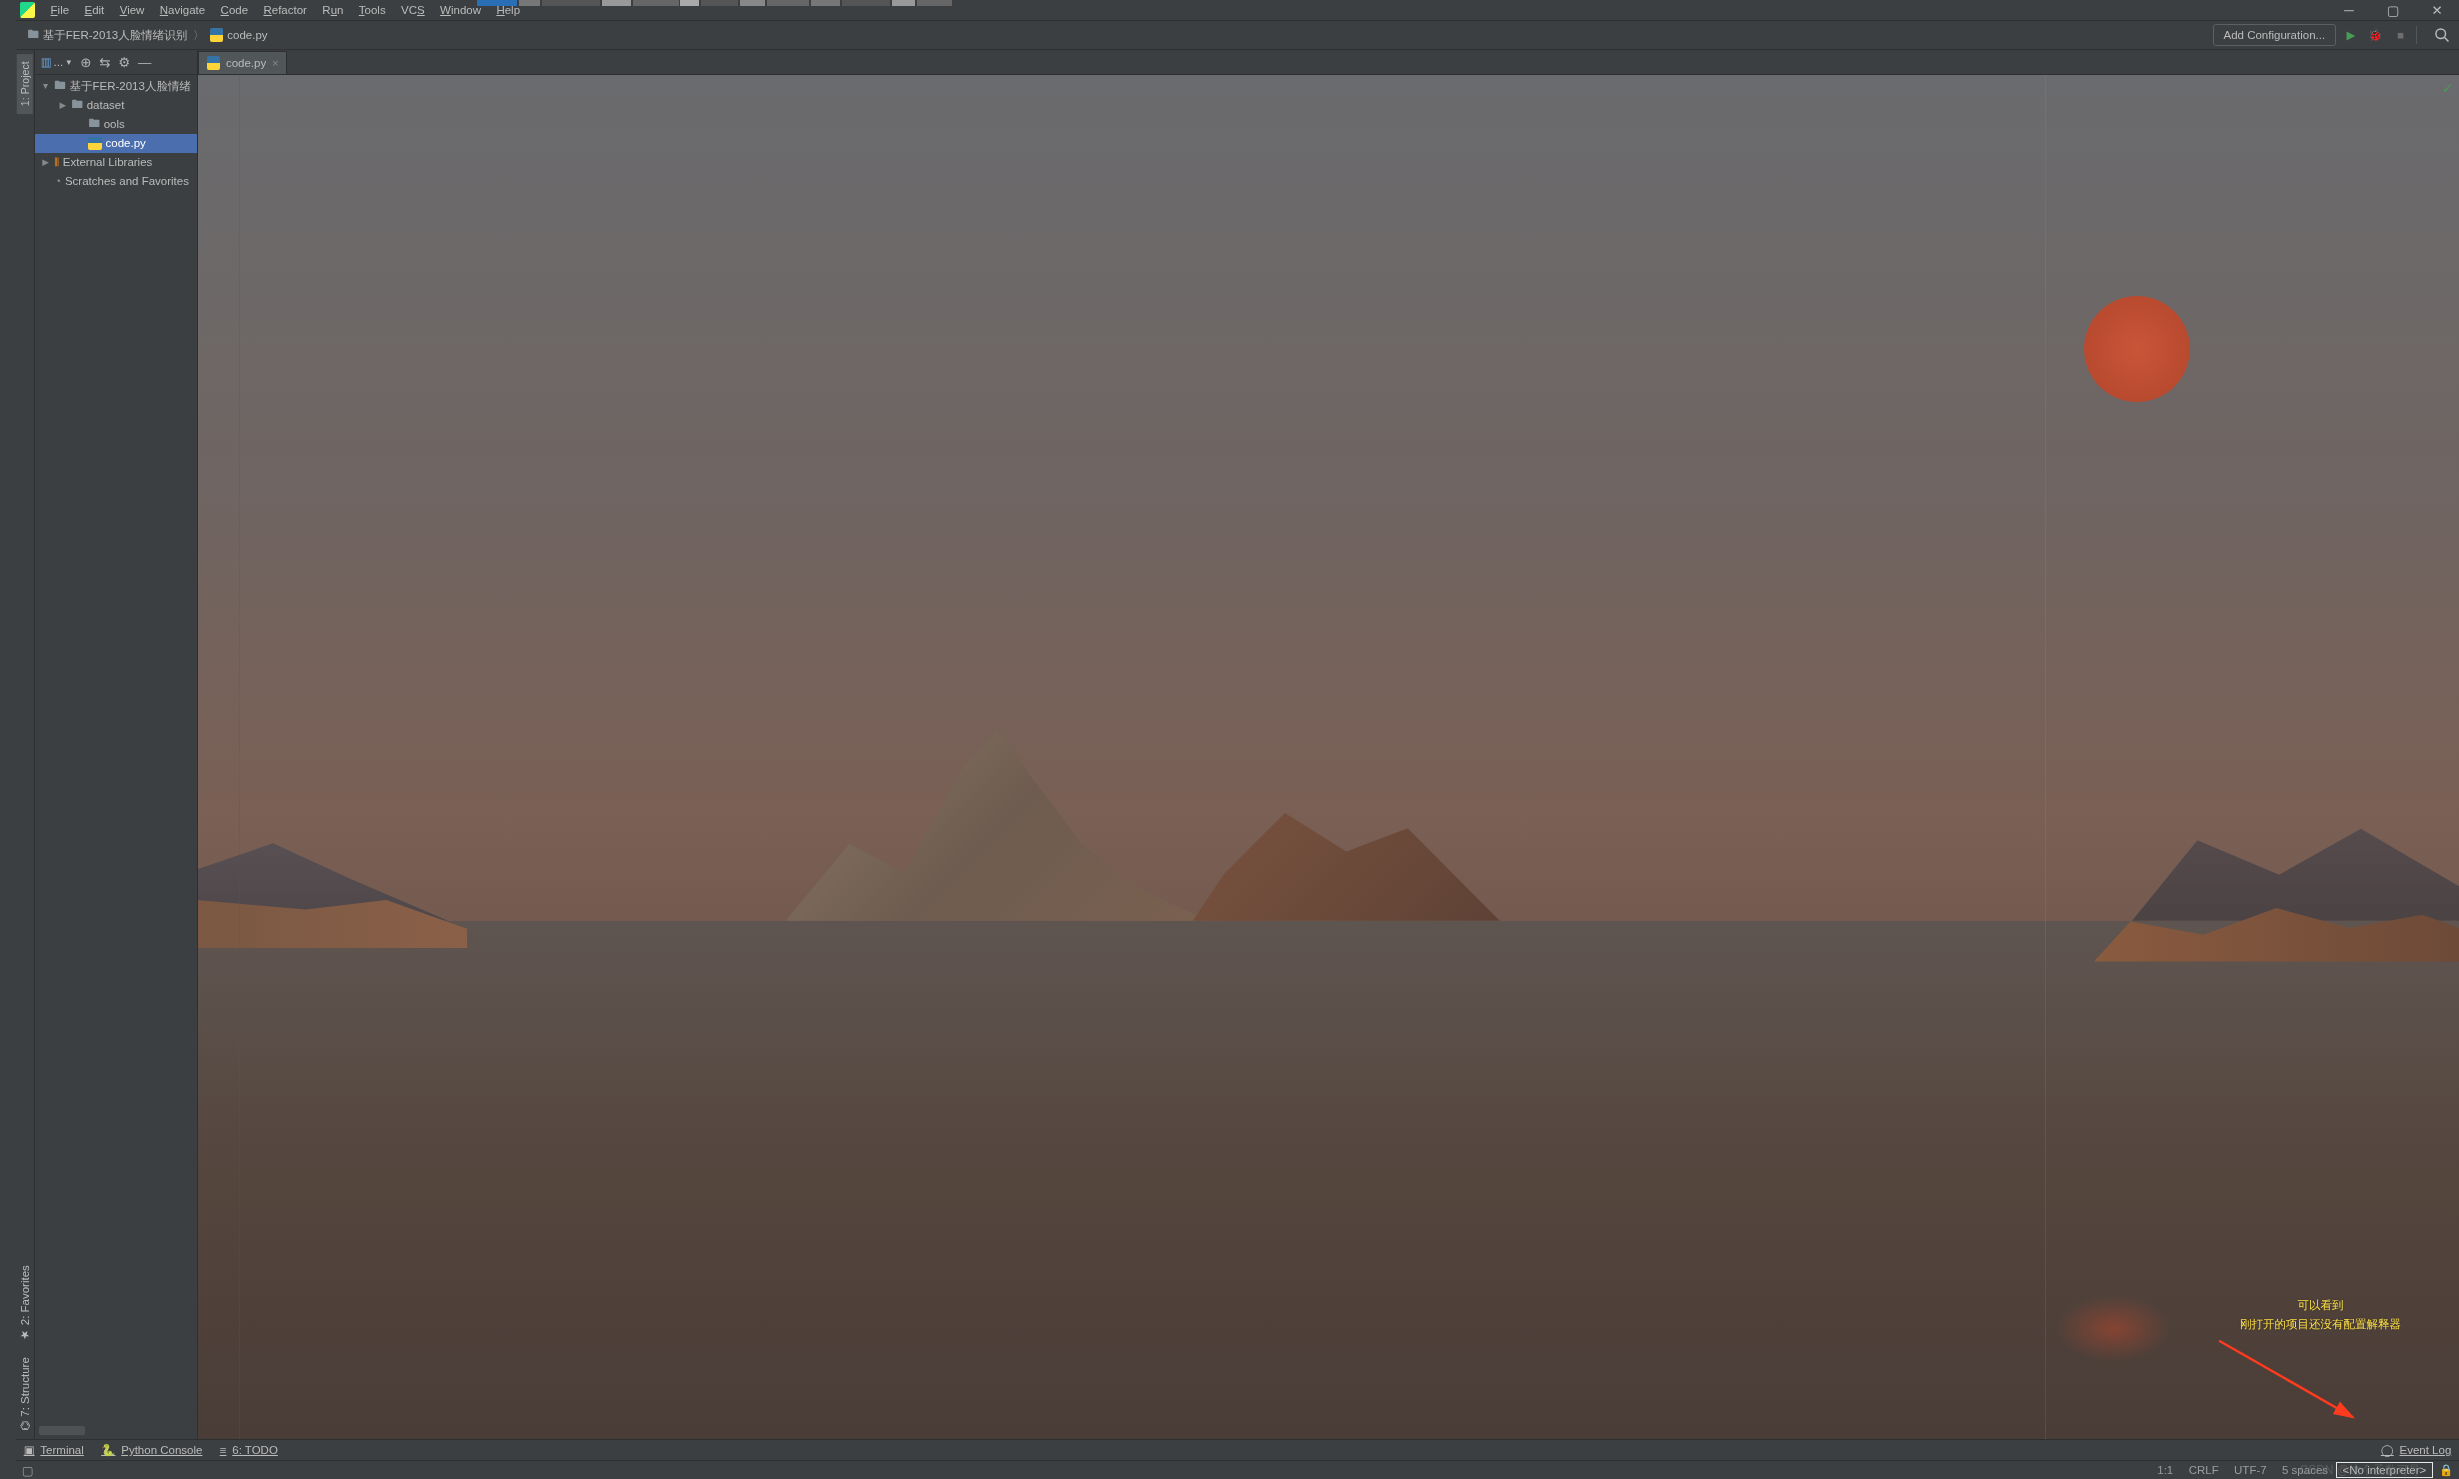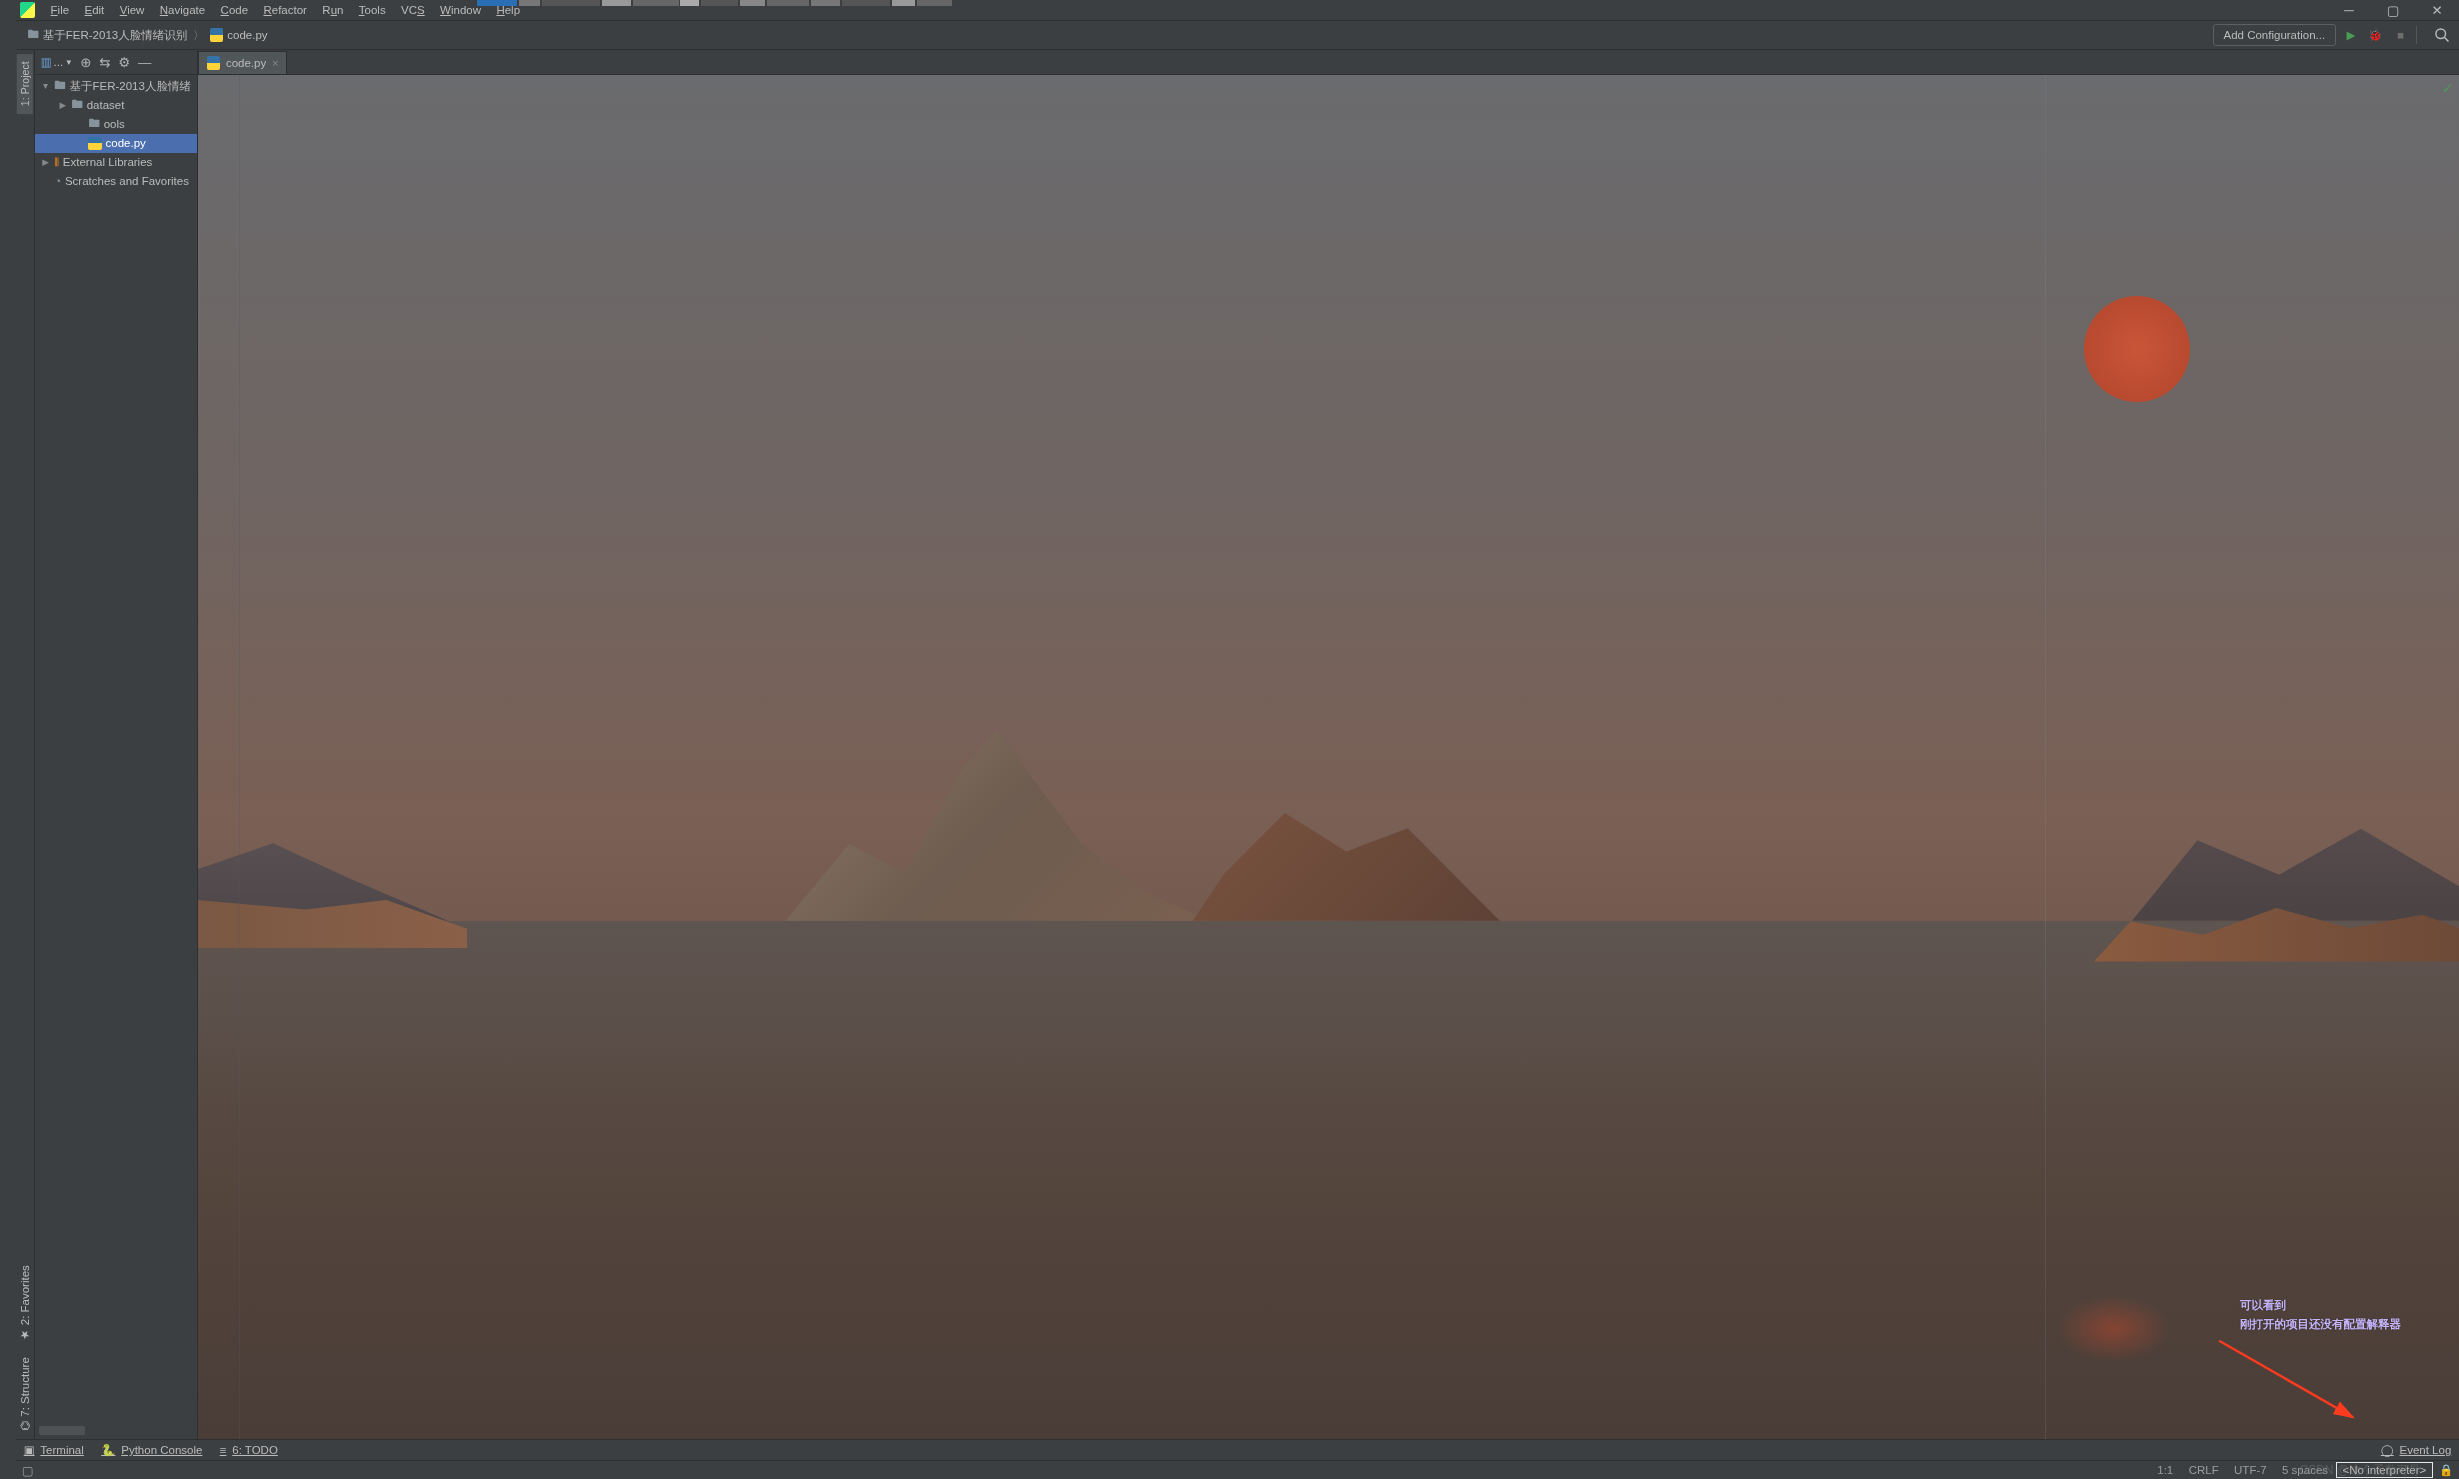--- a/index.html
+++ b/index.html
@@ -72,21 +72,21 @@
 .water { position:absolute; left:0; right:0; bottom:0; height:38%; background:linear-gradient(180deg,#5f5550 0%,#54453d 50%,#4a3d37 100%); }
 .rocks-l { position:absolute; bottom:36%; left:0; width:269px; height:48px; background:linear-gradient(90deg,#7a5843 0%,#8b6048 100%); clip-path:polygon(0 0,40% 20%,70% 0,100% 60%,100% 100%,0 100%); }
 .rocks-r { position:absolute; bottom:35%; right:0; width:365px; height:67px; background:linear-gradient(90deg,#8a5b3f 0%,#6d4a38 100%); clip-path:polygon(0 100%,10% 40%,30% 60%,50% 20%,70% 50%,90% 30%,100% 50%,100% 100%); }
 .sun-reflect { position:absolute; right:288px; bottom:77px; width:115px; height:67px; background:radial-gradient(ellipse,#b5472d88 0%,transparent 70%); border-radius:50%; }
 .gutter { position:absolute; left:0; top:0; bottom:0; width:42px; border-right:1px solid #55575a44; }
 .margin-line { position:absolute; top:0; bottom:0; width:1px; background:#8d8f9233; }
 .margin-line.l1 { right:413px; }
 .check-ok { position:absolute; top:5.8px; right:5.8px; color:#499c54; font-size:13.4px; }
 
 
-.annot-text { position:absolute; right:58px; bottom:106px; color:#c4b5fd; font-size:21px; font-weight:700; text-align:left; line-height:1.6; text-shadow:0 0 1.9px #00000066; }
+.annot-text { position:absolute; right:58px; bottom:106px; color:#fde047; font-size:21px; font-weight:400; text-align:center; line-height:1.6; text-shadow:0 0 1.9px #00000066; }
 .annot-arrow { position:absolute; right:96px; bottom:17.3px; width:154px; height:86px; pointer-events:none; }
 
 
 .toolbar-bottom { height:21px; background:#3c3f41; border-top:1px solid #2d2f30; display:flex; align-items:center; padding:0 7.7px; gap:17.3px; }
 .toolbar-bottom .tb-item { display:flex; align-items:center; gap:5.8px; cursor:pointer; font-size:10.6px; text-decoration:underline; }
 .toolbar-bottom .tb-spacer { flex:1; }
 
 
 .statusbar { height:19px; background:#3c3f41; border-top:1px solid #2d2f30; display:flex; align-items:center; padding:0 5.8px; font-size:10.6px; color:#9a9c9e; }
 .statusbar .sb-spacer { flex:1; }

